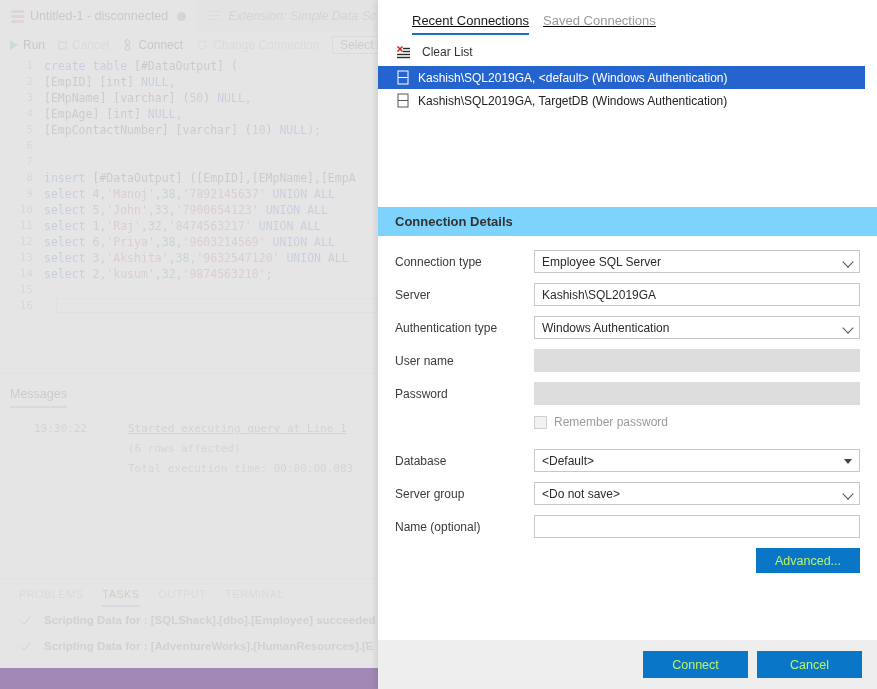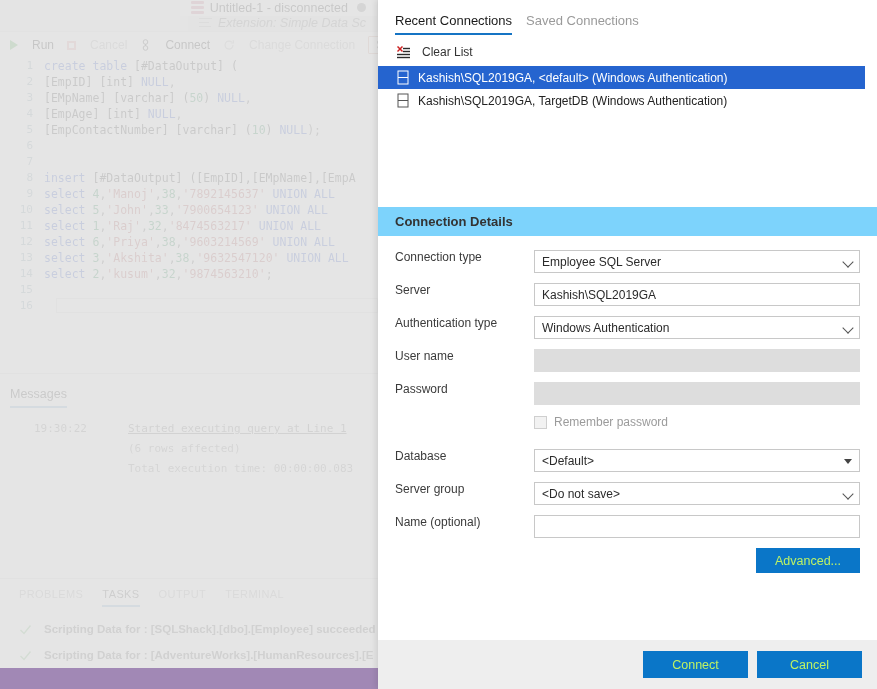--- a/index.html
+++ b/index.html
@@ -23,24 +23,23 @@
   
   #editor-veil {
     position: absolute; left: 0; top: 0;
     width: 378px; height: 689px;
     background: rgba(225,225,225,0.86);
     z-index: 50; pointer-events: none;
   }
 
   
   .tabbar {
-    display: flex; align-items: flex-end;
+    display: flex; align-items: flex-start;
     height: 32px; background: #f3f3f3;
     border-bottom: 1px solid #e7e7e7;
-    flex-direction: column;
   }
   .tab {
     display: flex; align-items: center; gap: 6px;
     padding: 0 11px; height: 32px;
     font-size: 12.5px; color: #4b4b4b;
     border-right: 1px solid #e4e4e4;
     white-space: nowrap;
   }
   .tab.active { background: #ffffff; color: #333333; }
   .tab.preview { background: #ececec; font-style: italic; color: #8a8a8a; }
@@ -69,21 +68,21 @@
   }
 
   
   .qtoolbar {
     display: flex; align-items: center; gap: 13px;
     height: 26px; padding: 0 10px;
     background: #ffffff;
     font-size: 12px; color: #2b2b2b;
     white-space: nowrap;
   }
-  .qitem { display: flex; align-items: center; gap: 14px; }
+  .qitem { display: flex; align-items: center; gap: 5px; }
   .qitem.disabled { color: #b4b4b4; }
   .play-tri {
     width: 0; height: 0; flex: none;
     border-left: 8px solid #5ab45a;
     border-top: 5px solid transparent;
     border-bottom: 5px solid transparent;
   }
   .stop-sq {
     width: 9px; height: 9px; flex: none;
     border: 2px solid #e5a7a7; background: transparent;
@@ -143,21 +142,21 @@
   .bottom-panel {
     border-top: 1px solid #e3e3e3;
     background: #ffffff; height: 100px; padding-top: 9px;
   }
   .bp-tabs { display: flex; gap: 19px; padding: 0 19px; }
   .bp-tab {
     font-size: 11px; letter-spacing: .4px; color: #b0b0b0;
     padding-bottom: 5px; border-bottom: 2px solid transparent;
   }
   .bp-tab.active { color: #5d5d5d; border-bottom-color: #8fb4d9; }
-  .bp-rows { margin-top: 9px; }
+  .bp-rows { }
   .bp-row {
     display: flex; align-items: center; gap: 12px;
     padding: 0 19px; height: 26px;
     font-size: 11.5px; font-weight: bold; color: #6f6f6f;
     white-space: nowrap;
   }
   .check-ico { width: 13px; height: 13px; flex: none; }
 
   
   .statusbar {
@@ -176,21 +175,21 @@
   }
   .dlg-header {
     height: 45px; background: #eeeeee;
     display: flex; align-items: center;
     padding: 0 0 0 17px;
     font-size: 15px; font-weight: bold; color: #333333;
   }
   .dlg-body { flex: 1; overflow: hidden; background: #ffffff; }
 
   .conn-tabs {
-    display: flex; gap: 14px; padding: 13px 17px 0 17px;
+    display: flex; gap: 14px; padding: 13px 17px 0 34px; text-decoration: underline;
   }
   .conn-tab {
     font-size: 13px; color: #9a9a9a;
     padding-bottom: 5px; border-bottom: 2px solid transparent;
   }
   .conn-tab.active { color: #1a1a1a; border-bottom-color: #1574c4; }
 
   .clear-list {
     display: flex; align-items: center; gap: 10px;
     padding: 10px 17px 7px 19px;
@@ -209,21 +208,21 @@
   .srv-ico { width: 12px; height: 15px; flex: none; }
 
   .details-header {
     margin-top: 95px;
     height: 29px; background: #7dd3fc;
     display: flex; align-items: center; padding-left: 17px;
     font-size: 13px; font-weight: bold; color: #333333;
   }
   .form { padding: 14px 17px 0 17px; }
   .frow {
-    display: flex; 
+    display: flex; align-items: center;
     margin-bottom: 10px; height: 23px;
   }
   .flabel {
     width: 139px; flex: none;
     font-size: 12px; color: #3b3b3b;
   }
   .fctrl { flex: 1; position: relative; }
   .fi {
     width: 100%; height: 23px;
     border: 1px solid #c8c8c8; background: #ffffff;

